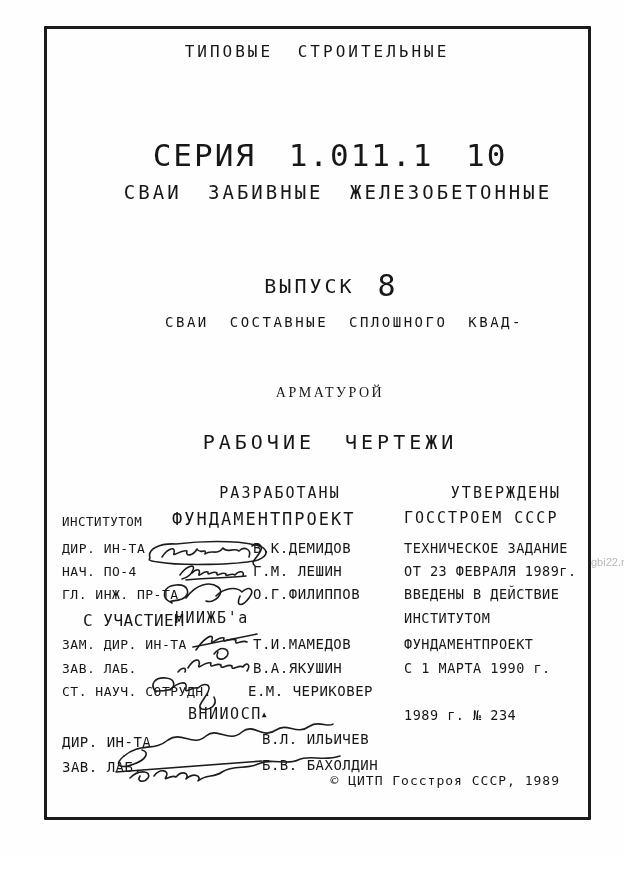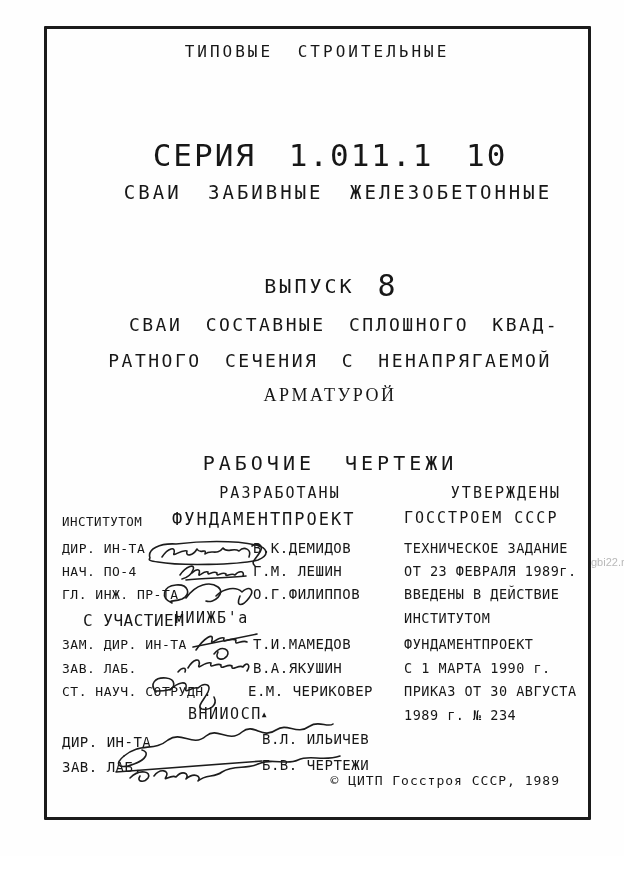--- a/index.html
+++ b/index.html
@@ -11,21 +11,21 @@
     position:absolute; left:44px; top:26px; width:541px; height:788px;
     border:3px solid #1b1b1b; border-radius:1px;
   }
   .t { position:absolute; white-space:nowrap; color:#171717; }
   .c { transform:translateX(-50%); }
   .h1   { font-size:16px; letter-spacing:3px; word-spacing:12px; }
   .series { font-size:31px; letter-spacing:2px; word-spacing:12px; }
   .sub  { font-size:19px; letter-spacing:3px; word-spacing:12px; }
   .issue { font-size:20px; letter-spacing:3px; word-spacing:8px; }
   .issue .num { font-size:30px; letter-spacing:0; vertical-align:-3px; }
-  .desc { font-size:18px; letter-spacing:2.5px; word-spacing:10px; }
+  .desc { font-size:14px; letter-spacing:2.5px; word-spacing:10px; }
   .work { font-size:20px; letter-spacing:4px; word-spacing:14px; }
   .colhead { font-size:15px; letter-spacing:2px;margin-left:48px; }
   .lbl  { font-size:13px; letter-spacing:0.5px; }
   .nm   { font-size:14px; letter-spacing:0.5px; }
   .rln  { font-size:13.5px; letter-spacing:0.5px; }
   .instl { font-size:12.5px; letter-spacing:0.5px; }
   .instn { font-size:17px; letter-spacing:2px; }
   .org  { font-size:15px; letter-spacing:1.5px; }
   .org .mark { font-size:8px; vertical-align:2px; }
   .copyright { font-size:13px; letter-spacing:1px; }
@@ -45,39 +45,37 @@
   <div class="t c h1" style="left:317px; top:42px;">ТИПОВЫЕ СТРОИТЕЛЬНЫЕ</div>
 
   <div class="t c series" style="left:330px; top:137px;">СЕРИЯ 1.011.1 10</div>
   <div class="t c sub" style="left:338px; top:181px;">СВАИ ЗАБИВНЫЕ ЖЕЛЕЗОБЕТОННЫЕ</div>
 
   <div class="t c issue" style="left:330px; top:268px;">
     <span>ВЫПУСК</span>
     <span class="num">8</span>
   </div>
   <div class="t c desc" style="left:344px; top:314px;">СВАИ СОСТАВНЫЕ СПЛОШНОГО КВАД-</div>
-  <div class="t c desc" style="left:330px; top:350px;">РАТНОГО СЕЧЕНИЯ С НЕНАПРЯГАЕМОЙ</div>
   <div class="t c desc" style="left:330px; top:385px;font-family:Liberation Serif, serif;">АРМАТУРОЙ</div>
 
-  <div class="t c work" style="left:330px; top:451px;">РАБОЧИЕ ЧЕРТЕЖИ</div>
+  <div class="t c work" style="left:330px; top:430px;">РАБОЧИЕ ЧЕРТЕЖИ</div>
 
   <div class="t c colhead" style="left:232px; top:484px;">РАЗРАБОТАНЫ</div>
   <div class="t c colhead" style="left:458px; top:484px;">УТВЕРЖДЕНЫ</div>
 
   <div class="t instl" style="left:62px;  top:514px;">ИНСТИТУТОМ</div>
   <div class="t instn" style="left:172px; top:509px;">ФУНДАМЕНТПРОЕКТ</div>
 
   <div class="t rln" style="left:404px; top:540px;">ТЕХНИЧЕСКОЕ ЗАДАНИЕ</div>
   <div class="t instn" style="left:404px; top:509px; font-size:15px;">ГОССТРОЕМ СССР</div>
   <div class="t rln" style="left:404px; top:563px;">ОТ 23 ФЕВРАЛЯ 1989г.</div>
   <div class="t rln" style="left:404px; top:586px;">ВВЕДЕНЫ В ДЕЙСТВИЕ</div>
   <div class="t rln" style="left:404px; top:610px;">ИНСТИТУТОМ</div>
   <div class="t rln" style="left:404px; top:636px;">ФУНДАМЕНТПРОЕКТ</div>
   <div class="t rln" style="left:404px; top:660px;">С 1 МАРТА 1990 г.</div>
-  <div class="t rln" style="left:404px; top:683px;">ПРИКАЗ ОТ 30 АВГУСТА</div>
   <div class="t rln" style="left:404px; top:707px;">1989 г.   № 234</div>
 
   <div class="t lbl" style="left:62px;  top:541px;">ДИР. ИН-ТА</div>
   <div class="t nm" style="left:253px; top:540px;">В.К.ДЕМИДОВ</div>
   <div class="t lbl" style="left:62px;  top:564px;">НАЧ. ПО-4</div>
   <div class="t nm" style="left:253px; top:563px;">Г.М. ЛЕШИН</div>
   <div class="t lbl" style="left:62px;  top:587px;">ГЛ. ИНЖ. ПР-ТА</div>
   <div class="t nm" style="left:253px; top:586px;">О.Г.ФИЛИППОВ</div>
 
   <div class="t lbl" style="left:62px;  top:611px; font-size:16px;margin-left:21px;">С УЧАСТИЕМ</div>
@@ -90,21 +88,21 @@
   <div class="t lbl" style="left:62px;  top:684px;">СТ. НАУЧ. СОТРУДН.</div>
   <div class="t nm" style="left:248px; top:683px;">Е.М. ЧЕРИКОВЕР</div>
 
   <div class="t c org" style="left:228px; top:705px;">
     <span>ВНИИОСП</span><span class="mark">▲</span>
   </div>
 
   <div class="t lbl" style="left:62px;  top:734px; font-size:14px;">ДИР. ИН-ТА</div>
   <div class="t nm" style="left:262px; top:731px;">В.Л. ИЛЬИЧЕВ</div>
   <div class="t lbl" style="left:62px;  top:759px; font-size:14px;">ЗАВ. ЛАБ.</div>
-  <div class="t nm" style="left:262px; top:757px;">Б.В. ЧЕРТЕЖИ</div>
+  <div class="t nm" style="left:262px; top:757px;">Б.В. БАХОЛДИН</div>
 
   <div class="t copyright" style="right:64px; top:773px;">© ЦИТП Госстроя СССР, 1989</div>
 
   <svg class="sig-layer" width="624" height="877" viewBox="0 0 624 877">
     <g>
       <path d="M150,558 C147,549 160,543 176,544 C200,541 234,540 256,545 C268,548 270,555 258,560 C238,565 180,566 158,562 C150,561 148,560 150,558 Z"></path>
       <path d="M162,557 C168,548 176,546 174,553 C172,558 181,549 187,551 C185,557 193,556 197,549 C200,555 207,547 205,554 C211,549 217,556 223,548 C227,554 233,547 239,551 C244,546 252,549 249,557"></path>
       <path d="M252,546 C258,542 264,545 260,552 C256,559 250,562 255,566"></path>
     </g>
     <g>

